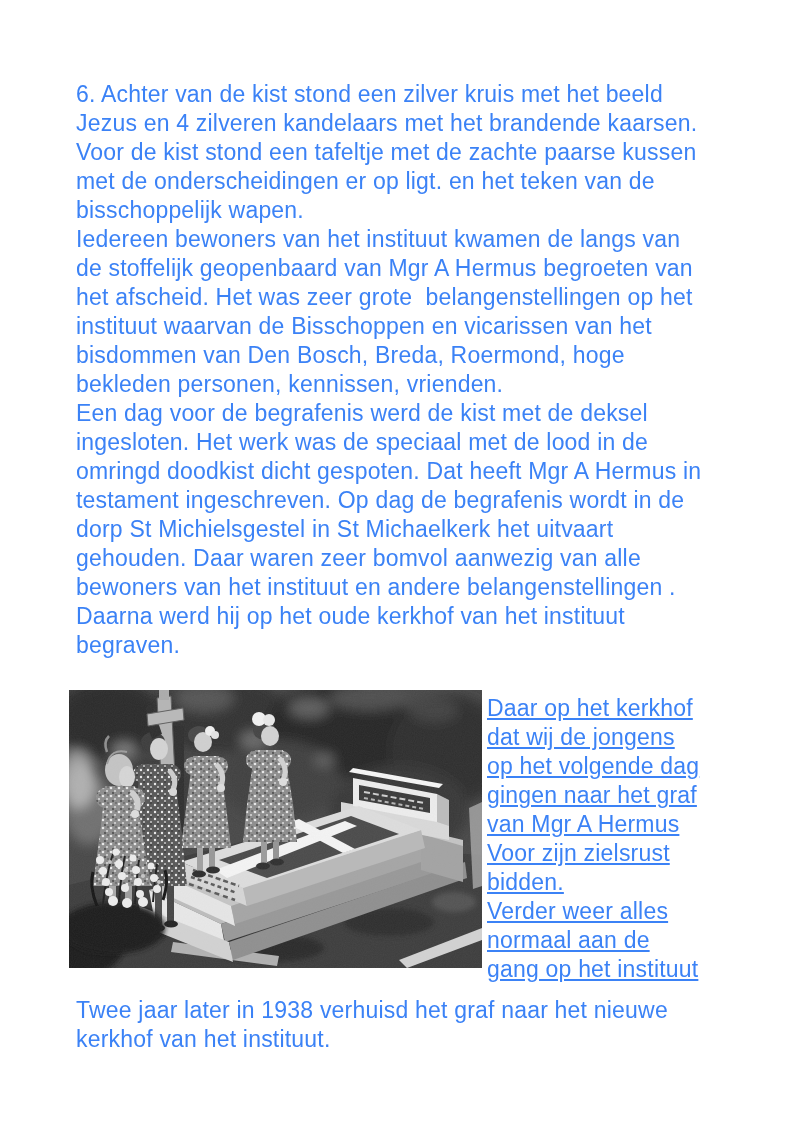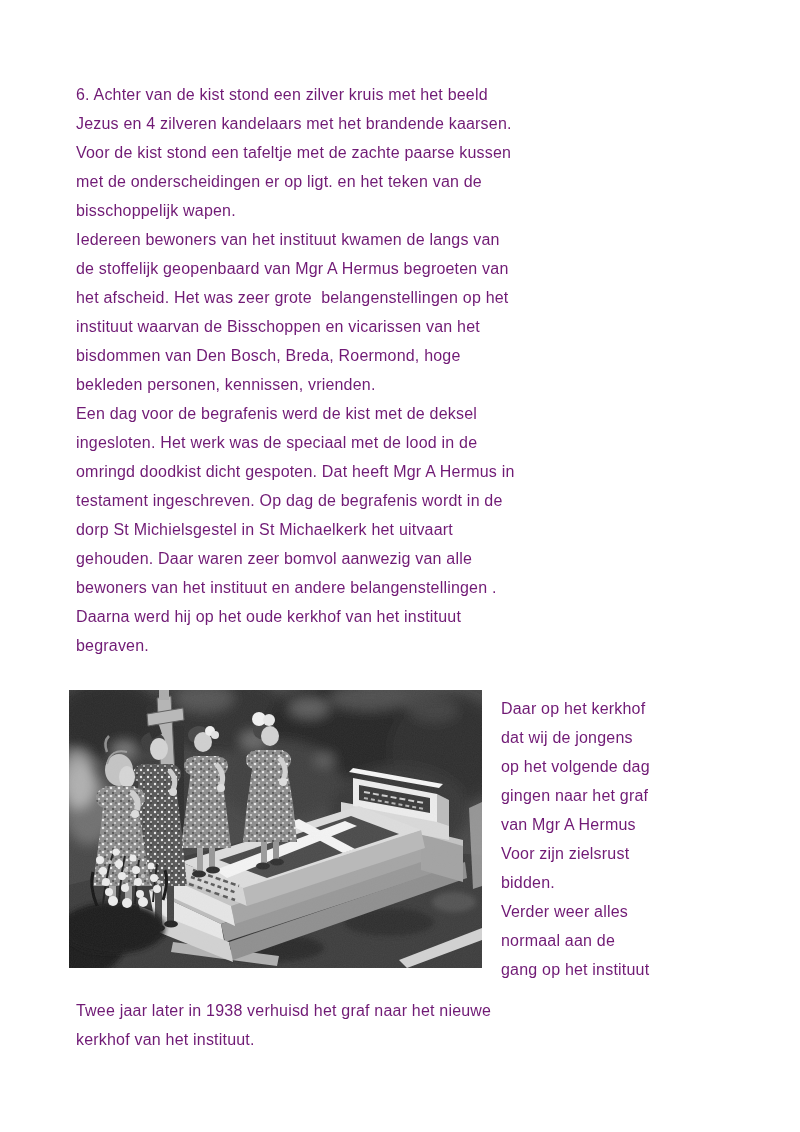--- a/index.html
+++ b/index.html
@@ -13,22 +13,22 @@
     position: relative;
     overflow: hidden;
     font-family: "Liberation Sans", sans-serif;
   }
   .page {
     position: absolute;
     inset: 0;
     background: #ffffff;
   }
   .doc-text {
-    color: #701a75;
-    font-size: 16px;
+    color: #3b82f6;
+    font-size: 23px;
     line-height: 29px;
     letter-spacing: 0.2px;
     white-space: pre-wrap;
   }
   .main-text {
     position: absolute;
     left: 76px;
     top: 80px;
     width: 690px;
   }
@@ -41,23 +41,24 @@
     margin: 0;
     padding: 0;
   }
   .photo-figure svg {
     display: block;
     width: 413px;
     height: 278px;
   }
   .side-text {
     position: absolute;
-    left: 501px;
+    left: 487px;
     top: 694px;
     width: 300px;
+    text-decoration: underline;
   }
   .closing-text {
     position: absolute;
     left: 76px;
     top: 996px;
     width: 700px;
   }
 </style>
 </head>
 <body>

